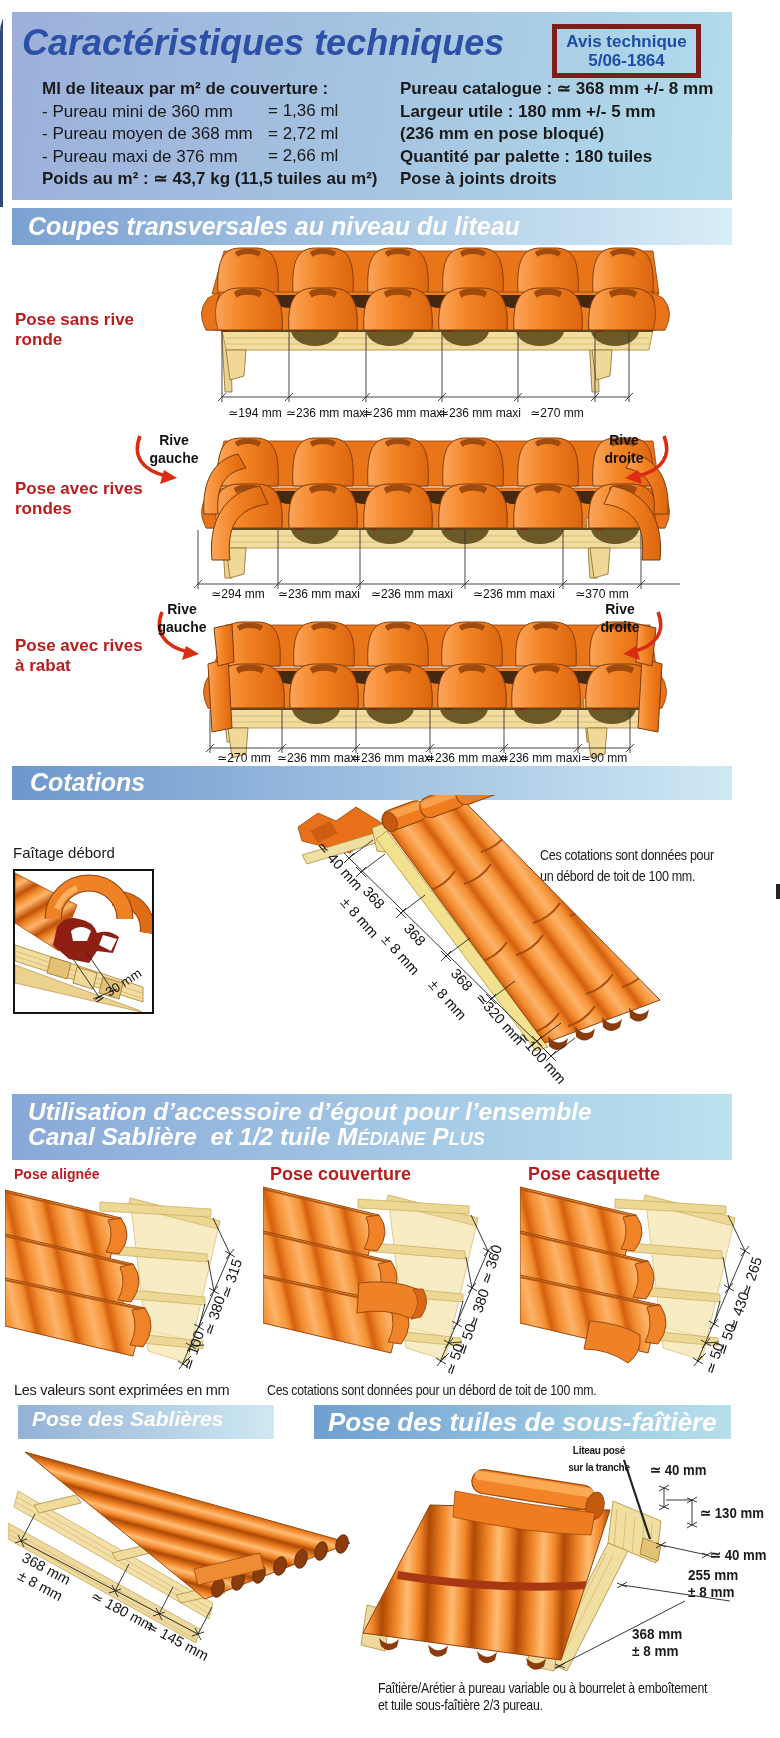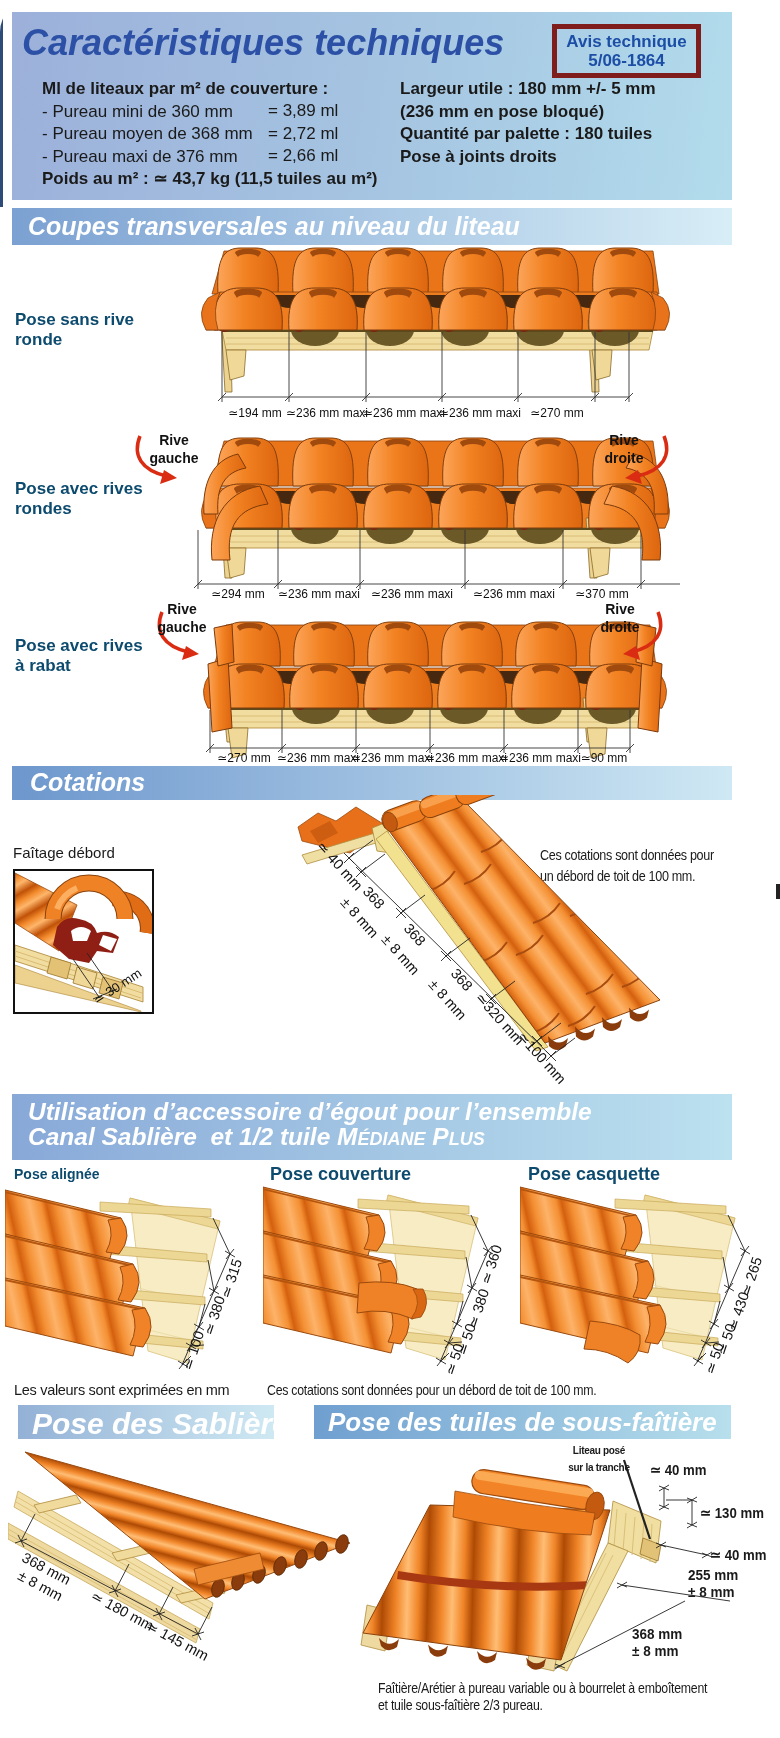--- a/index.html
+++ b/index.html
@@ -1,44 +1,45 @@
 <!DOCTYPE html>
 <html><head><meta charset="utf-8">
 <style>
 html,body{margin:0;padding:0;background:#fff;}
 #page{position:relative;width:780px;height:1738px;background:#fff;overflow:hidden;
  font-family:"Liberation Sans",sans-serif;color:#1a1a1a;border-radius:32px;}
 .abs{position:absolute;}
 .band{position:absolute;left:12px;width:720px;height:36px;
  background:linear-gradient(to right,#7ba1d2,#d8eef7);}
 .bandtxt{color:#fff;font-style:italic;font-weight:bold;font-size:25px;}
-.bluelab{color:#0c4a6e;font-weight:bold;font-size:17px;line-height:20px;}
+.bluelab{color:#b91c1c;font-weight:bold;font-size:17px;line-height:20px;}
 </style></head>
 <body>
 <div id="page">
 
 <div class="abs" style="left:0;top:0;width:3px;height:207px;background:#2d4a78;"></div>
 <div class="abs" style="left:12px;top:12px;width:720px;height:188px;background:linear-gradient(98deg,#9cb0da 0%,#a6c6e2 55%,#b2dcec 100%);"></div>
 <div class="abs" style="left:22px;top:22px;font-size:36px;font-weight:bold;font-style:italic;color:#2b50a5;">Caractéristiques techniques</div>
 <div class="abs" style="left:552px;top:24px;width:139px;height:41px;border:5px solid #7f1d1d;color:#1c4ea6;font-weight:bold;font-size:17px;line-height:19px;text-align:center;padding-top:3px;">Avis technique<br>5/06-1864</div>
 
 <div class="abs" style="left:22px;top:78px;font-size:17px;line-height:22.5px;margin-left:20px;">
 <div style="font-weight:bold;">Ml de liteaux par m² de couverture :</div>
 <div>- Pureau mini de 360 mm</div>
 <div>- Pureau moyen de 368 mm</div>
 <div>- Pureau maxi de 376 mm</div>
 <div style="font-weight:bold;">Poids au m² : ≃ 43,7 kg (11,5 tuiles au m²)</div>
 </div>
 <div class="abs" style="left:268px;top:100px;font-size:17px;line-height:22.5px;">
-<div>= 3,89 ml</div>
+<div>= 1,36 ml</div>
 <div>= 2,72 ml</div>
 <div>= 2,66 ml</div>
 </div>
 
 <div class="abs" style="left:400px;top:78px;font-size:17px;line-height:22.5px;font-weight:bold;">
+<div>Pureau catalogue : ≃ 368 mm +/- 8 mm</div>
 <div>Largeur utile : 180 mm +/- 5 mm</div>
 <div>(236 mm en pose bloqué)</div>
 <div>Quantité par palette : 180 tuiles</div>
 <div>Pose à joints droits</div>
 </div>
 
 <div class="band" style="top:208px;height:37px;"></div>
 <div class="abs bandtxt" style="left:28px;top:212px;">Coupes transversales au niveau du liteau</div>
 
 <div class="abs bluelab" style="left:15px;top:310px;">Pose sans rive<br>ronde</div>
@@ -628,21 +629,21 @@
 <text x="236" y="93" font-size="14.5" fill="#111" text-anchor="middle" font-family="Liberation Sans, sans-serif" transform="rotate(-72 236 93)">≃ 265</text>
 <text x="223" y="128" font-size="14.5" fill="#111" text-anchor="middle" font-family="Liberation Sans, sans-serif" transform="rotate(-72 223 128)">≃ 430</text>
 <text x="211" y="156" font-size="14.5" fill="#111" text-anchor="middle" font-family="Liberation Sans, sans-serif" transform="rotate(-72 211 156)">≃ 50</text>
 <text x="199" y="175" font-size="14.5" fill="#111" text-anchor="middle" font-family="Liberation Sans, sans-serif" transform="rotate(-72 199 175)">≃ 50</text>
 </svg></div>
 
 <div class="abs" style="left:14px;top:1382px;font-size:14.5px;letter-spacing:-0.3px;">Les valeurs sont exprimées en mm</div>
 <div class="abs" style="left:267px;top:1382px;font-size:14.5px;letter-spacing:-0.3px;transform:scaleX(0.85);transform-origin:0 0;">Ces cotations sont données pour un débord de toit de 100 mm.</div>
 
 <div class="band" style="left:18px;top:1405px;width:256px;height:34px;background:linear-gradient(to right,#93b1d6,#cfe9f3);"></div>
-<div class="abs bandtxt" style="left:32px;top:1407px;font-size:30px;">Pose des Sablières</div>
+<div class="abs bandtxt" style="left:32px;top:1407px;font-size:21px;">Pose des Sablières</div>
 <div class="band" style="left:314px;top:1405px;width:417px;height:34px;background:linear-gradient(to right,#6f9fd0,#b7dfec);"></div>
 <div class="abs bandtxt" style="left:328px;top:1407px;font-size:26px;">Pose des tuiles de sous-faîtière</div>
 
 <div class="abs" id="bottomL" style="left:8px;top:1443px;width:350px;height:250px;"><svg width="350" height="250" viewBox="0 0 350 250">
         <defs>
 <linearGradient id="bottomLgL" gradientUnits="userSpaceOnUse" x1="17" y1="9" x2="11.6" y2="29.3" spreadMethod="repeat">
  <stop offset="0" stop-color="#ae4a04"></stop>
             <stop offset="0.3" stop-color="#f08427"></stop>
             <stop offset="0.55" stop-color="#ffbd74"></stop>
             <stop offset="0.8" stop-color="#f08427"></stop>

